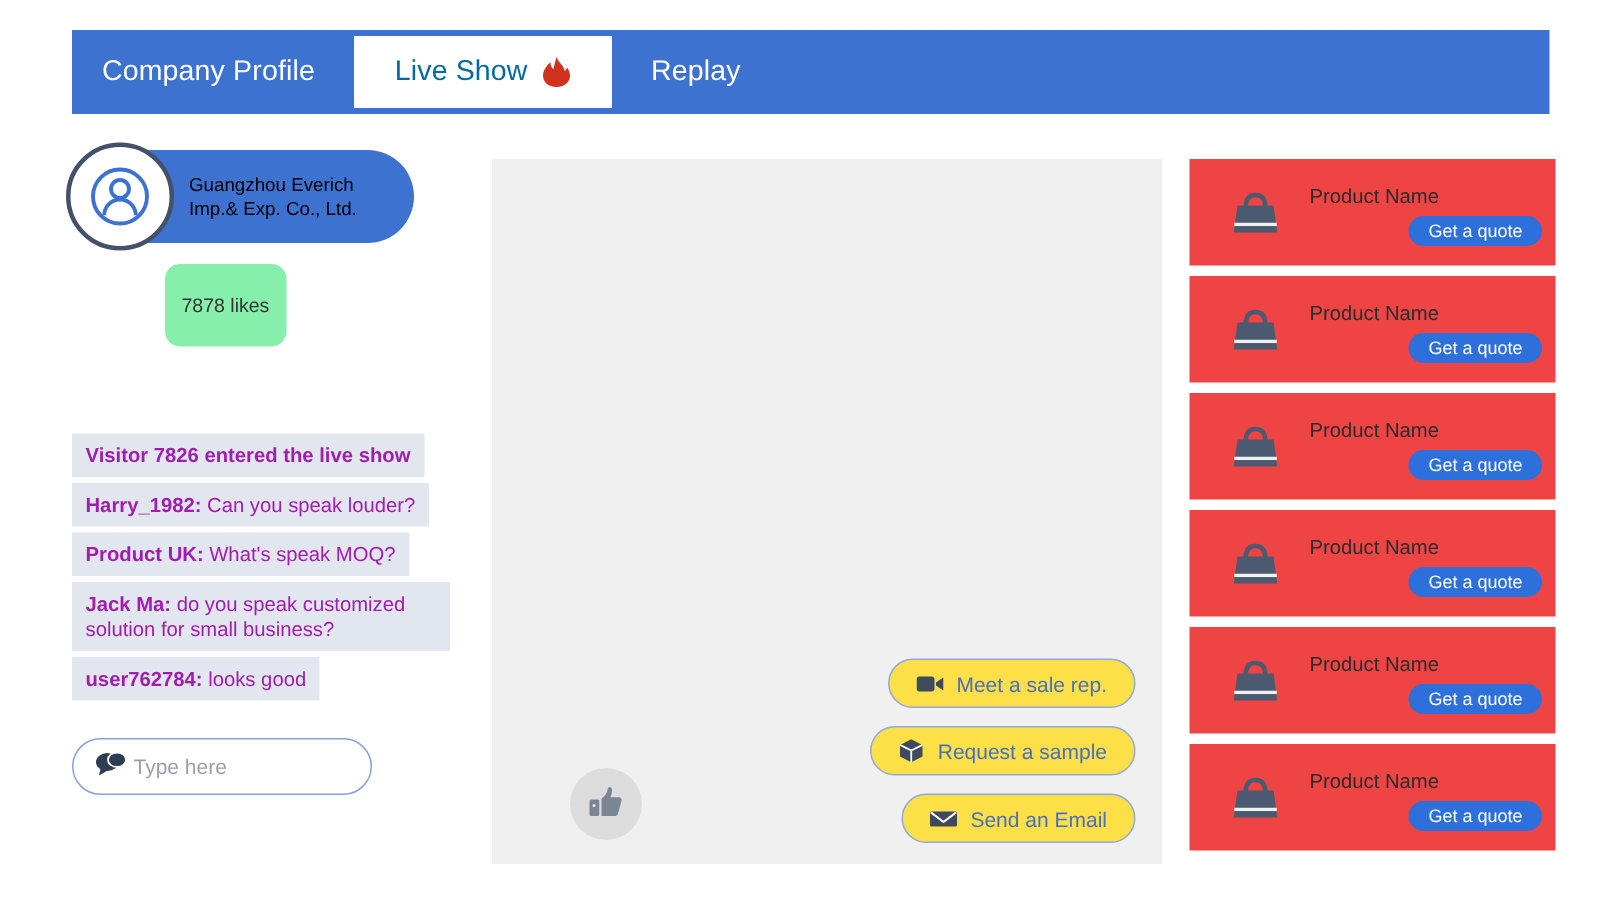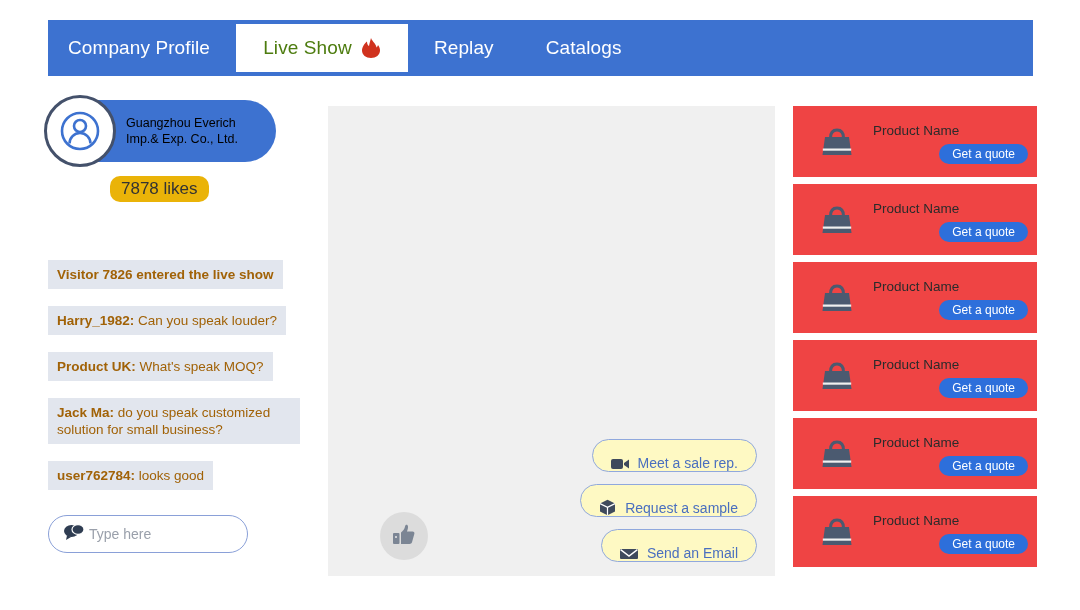--- a/index.html
+++ b/index.html
@@ -19,21 +19,21 @@
     display: flex; align-items: flex-end;
   }
   .nav-tab {
     display: flex; align-items: center; justify-content: center;
     color: #ffffff; font-size: 19px; letter-spacing: .1px;
     padding: 0 26px; white-space: nowrap; cursor: pointer;
     height: 100%;
   }
   .nav-tab.spacer-l { padding-left: 20px; }
   .nav-tab.active {
-    background: #ffffff; color: #4d7c0f;
+    background: #ffffff; color: #0369a1;
     margin: 4px 0; height: calc(100% - 8px);
     align-self: center; min-width: 172px;
   }
   .fire-icon { margin-left: 9px; display: inline-flex; align-items: center; }
 
   
   .left-col { position: absolute; left: 48px; top: 100px; width: 268px; }
 
   .company-badge {
     position: relative; width: 228px; height: 62px;
@@ -45,29 +45,29 @@
     width: 72px; height: 72px; border-radius: 50%;
     background: #ffffff; border: 3px solid #44516b;
     display: flex; align-items: center; justify-content: center;
   }
   .company-name {
     margin-left: 78px; color: #000000; font-size: 12.5px;
     line-height: 16px; white-space: pre-line;
   }
   .likes-pill {
     margin: 14px 0 0 62px; display: inline-block;
-    background: #eab308; color: #333; font-size: 17px;
-    padding: 3px 11px; border-radius: 10px;
+    background: #86efac; color: #333; font-size: 13px;
+    padding: 20px 11px; border-radius: 10px;
   }
 
   .chat-list { margin-top: 58px; }
   .chat-msg {
-    background: #e2e6ee; color: #a16207;
+    background: #e2e6ee; color: #a21caf;
     font-size: 13.5px; line-height: 17px;
-    padding: 6px 9px; margin-bottom: 17px;
+    padding: 6px 9px; margin-bottom: 4px;
     display: table; max-width: 252px;
   }
   .chat-msg .who { font-weight: bold; }
 
   .chat-input {
     margin-top: 25px; width: 200px; height: 38px;
     border: 1.5px solid #8aa0d8; border-radius: 19px;
     background: #fff; display: flex; align-items: center; padding-left: 14px;
   }
   .chat-input .ph { color: #9aa0ab; font-size: 14px; margin-left: 26px; }
@@ -81,22 +81,22 @@
     position: absolute; left: 52px; top: 406px;
     width: 48px; height: 48px; border-radius: 50%;
     background: #dcdcdc; display: flex; align-items: center; justify-content: center;
     cursor: pointer;
   }
   .cta-stack {
     position: absolute; right: 18px; bottom: 14px;
     display: flex; flex-direction: column; gap: 12px; align-items: flex-end;
   }
   .cta-btn {
-    background: #fef9c3; border: 1.5px solid #90a8dd; border-radius: 19px;
-    height: 33px; display: flex; align-items: flex-end; gap: 9px;
+    background: #fde047; border: 1.5px solid #90a8dd; border-radius: 19px;
+    height: 33px; display: flex; align-items: center; gap: 9px;
     padding: 0 18px; color: #4a6fbf; font-size: 14px; white-space: nowrap;
     cursor: pointer;
   }
 
   
   .products { position: absolute; left: 793px; top: 106px; width: 244px; }
   .product-card {
     position: relative; height: 71px; background: #ef4444;
     margin-bottom: 7px; display: flex; align-items: center;
   }
@@ -121,23 +121,20 @@
       <div class="nav-tab active">
         <span>Live Show</span>
         <span class="fire-icon">
           <svg width="20" height="22" viewBox="0 0 20 22">
             <path d="M10 1 C11.5 5 15 6.5 15.5 10.5 C16.6 9.5 17 8 17 8 C18.6 10 19 12.2 19 13.5 C19 18 15 21 10 21 C5 21 1 18 1 13.5 C1 10 3.5 6.5 6 4.5 C6 7 7 8.5 8 9 C8.6 6 9.4 3.2 10 1 Z" fill="#d0321e"></path>
           </svg>
         </span>
       </div>
       <div class="nav-tab">
         <span>Replay</span>
-      </div>
-      <div class="nav-tab">
-        <span>Catalogs</span>
       </div>
     </div>
 
   <div class="left-col">
 
     <div class="company-badge">
       <div class="avatar-wrap">
         <svg width="40" height="40" viewBox="0 0 40 40">
           <circle cx="20" cy="20" r="18" fill="none" stroke="#3d72d0" stroke-width="2.6"></circle>
           <circle cx="20" cy="15" r="6" fill="none" stroke="#3d72d0" stroke-width="2.6"></circle>

